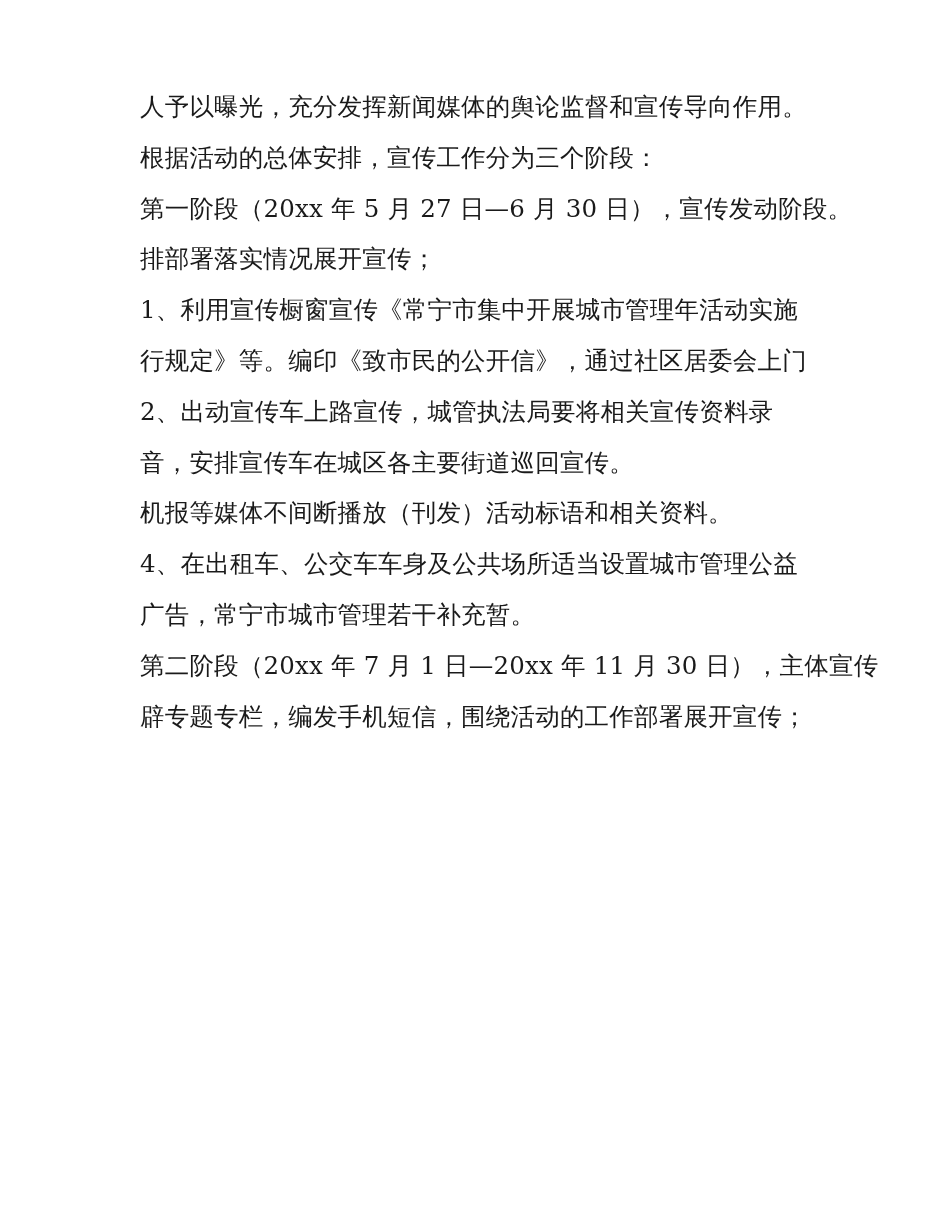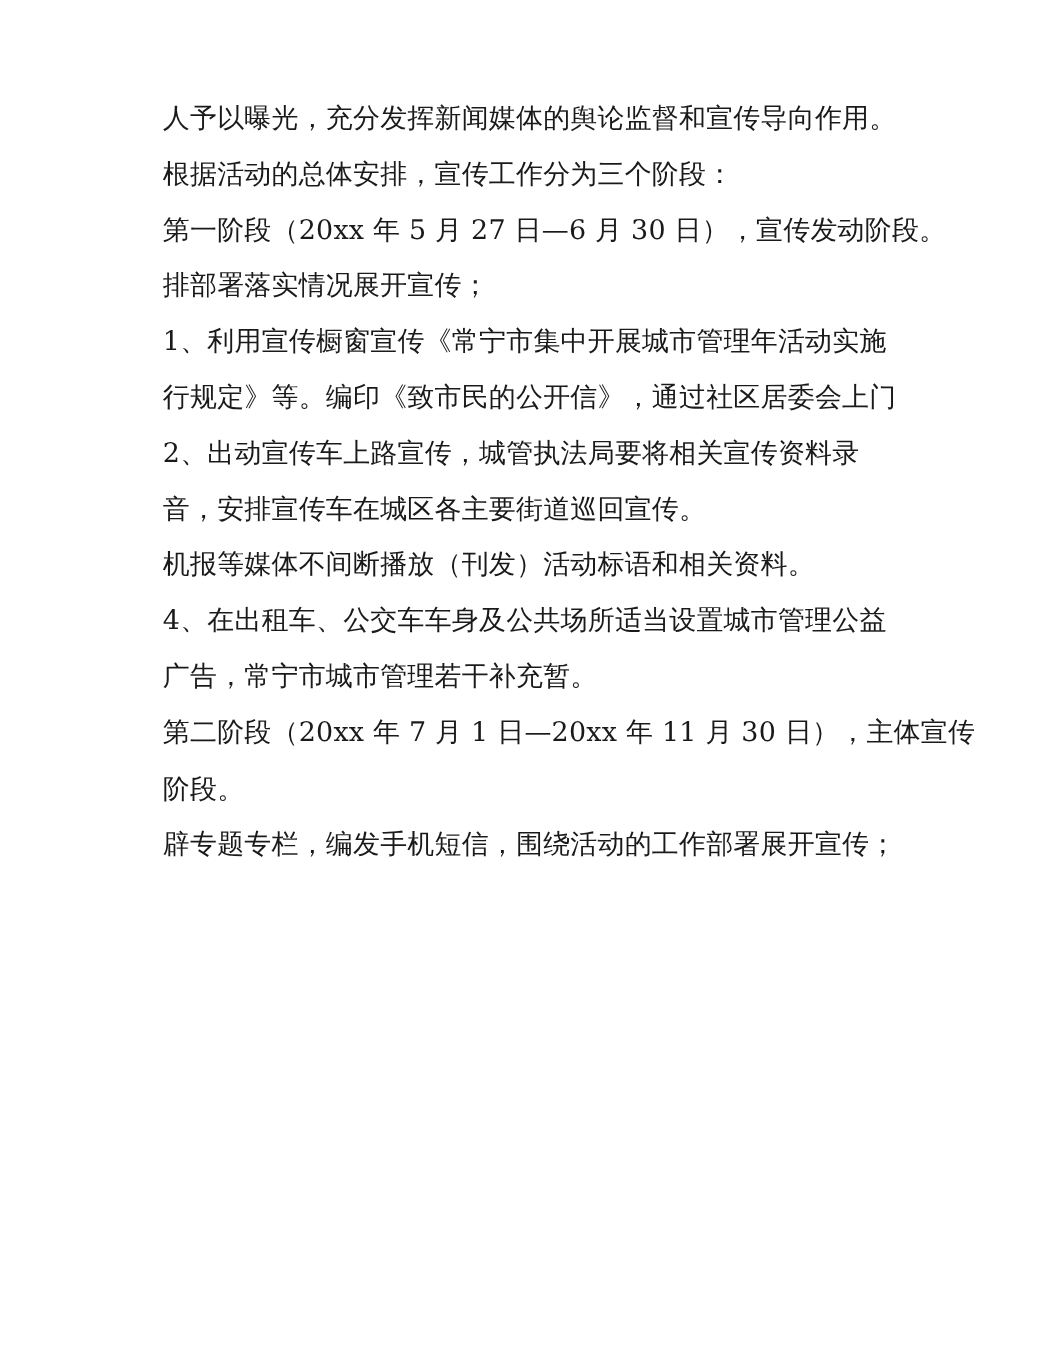--- a/index.html
+++ b/index.html
@@ -20,34 +20,32 @@
     width: 680px;
   }
   .line {
     font-family: "DejaVu Serif", "Liberation Serif", serif;
     font-size: 24.5px;
     line-height: 50.8px;
     height: 50.8px;
     color: #1a1a1a;
     white-space: nowrap;
     letter-spacing: 0.2px;
-    margin-left: 8px;
   }
 </style>
 </head>
 <body>
 
 <div class="page">
   <div class="line">人予以曝光，充分发挥新闻媒体的舆论监督和宣传导向作用。</div>
   <div class="line">根据活动的总体安排，宣传工作分为三个阶段：</div>
   <div class="line">第一阶段（20xx 年 5 月 27 日—6 月 30 日），宣传发动阶段。</div>
   <div class="line">排部署落实情况展开宣传；</div>
   <div class="line">1、利用宣传橱窗宣传《常宁市集中开展城市管理年活动实施</div>
   <div class="line">行规定》等。编印《致市民的公开信》，通过社区居委会上门</div>
   <div class="line">2、出动宣传车上路宣传，城管执法局要将相关宣传资料录</div>
   <div class="line">音，安排宣传车在城区各主要街道巡回宣传。</div>
   <div class="line">机报等媒体不间断播放（刊发）活动标语和相关资料。</div>
   <div class="line">4、在出租车、公交车车身及公共场所适当设置城市管理公益</div>
   <div class="line">广告，常宁市城市管理若干补充暂。</div>
   <div class="line">第二阶段（20xx 年 7 月 1 日—20xx 年 11 月 30 日），主体宣传</div>
-  <div class="line">阶段。</div>
   <div class="line">辟专题专栏，编发手机短信，围绕活动的工作部署展开宣传；</div>
 </div>
 
 </body></html>

